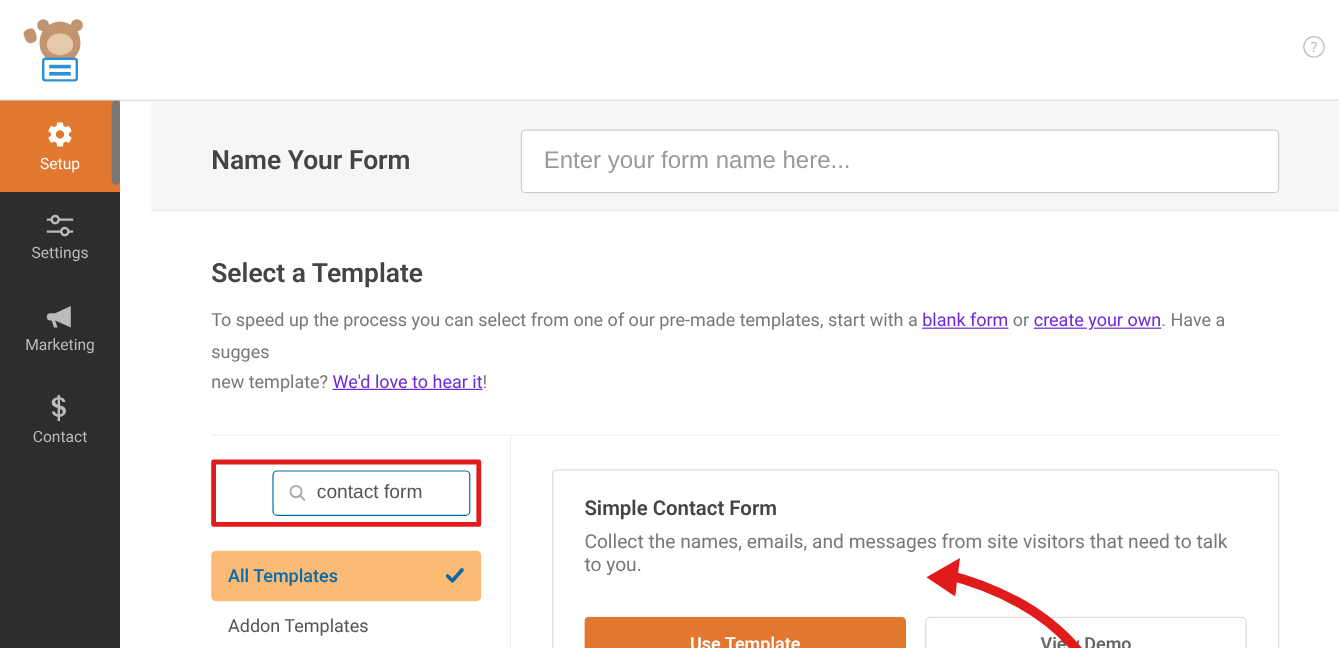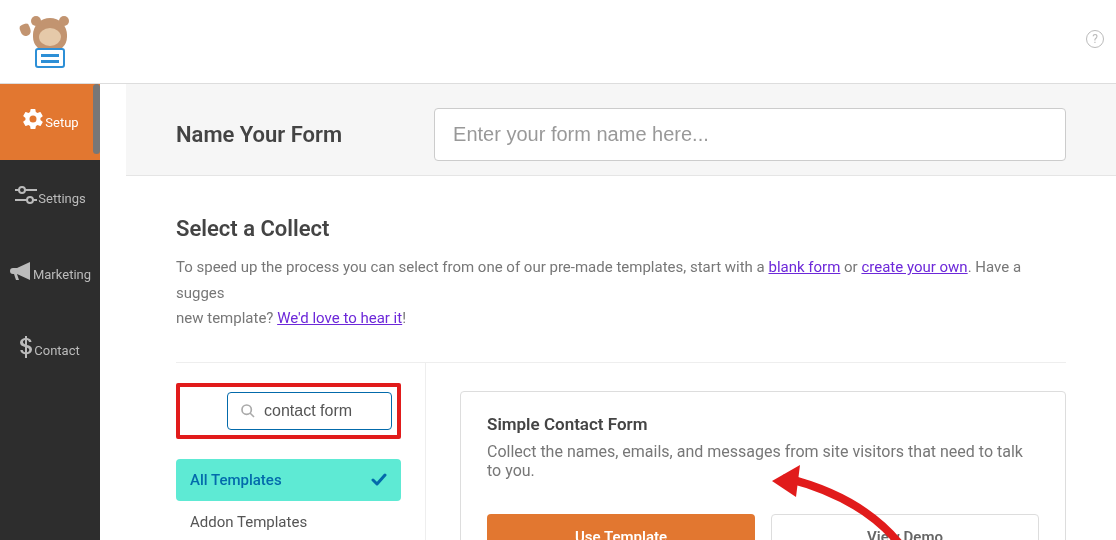--- a/index.html
+++ b/index.html
@@ -116,21 +116,21 @@
     top: 0;
     right: 0;
     width: 7px;
     height: 70px;
     background: #777;
     border-radius: 4px;
   }
   .sidebar-item {
     height: 76px;
     display: flex;
-    flex-direction: row;
+    flex-direction: column;
     align-items: center;
     justify-content: center;
     color: #bbb;
     font-size: 13px;
     cursor: pointer;
   }
   .sidebar-item.active {
     background: #e27730;
     color: #fff;
   }
@@ -240,21 +240,21 @@
     padding: 12px 14px;
     font-size: 15px;
     color: #555;
     border-radius: 4px;
     display: flex;
     align-items: center;
     justify-content: space-between;
     cursor: pointer;
   }
   .filter-item.active {
-    background: #5eead4;
+    background: #fdba74;
     color: #036aab;
     font-weight: 500;
   }
   .filter-item.active .check { display: inline-flex; }
   .filter-item .check { display: none; color: #036aab; }
 
   .template-right {
     flex: 1;
     padding: 28px 0 0 34px;
     position: relative;
@@ -369,21 +369,21 @@
   </div>
 
   <div class="content">
 
     <div class="name-section">
       <div class="name-label">Name Your Form</div>
       <input class="name-input" type="text" placeholder="Enter your form name here..." style="">
     </div>
 
     <div class="template-section">
-      <div class="template-heading">Select a Collect</div>
+      <div class="template-heading">Select a Template</div>
       <div class="template-desc">
         <span>To speed up the process you can select from one of our pre-made templates, start with a </span><a class="link" href="#">blank form</a><span> or </span><a class="link" href="#">create your own</a><span>. Have a sugges</span><br>
         <span>new template? </span><a class="link" href="#">We'd love to hear it</a><span>!</span>
       </div>
 
       <div class="template-body">
         <div class="template-left">
           <div class="search-highlight">
             <div class="search-box">
               <svg width="16" height="16" viewBox="0 0 24 24" fill="none" stroke="#aaa" stroke-width="2.5">

